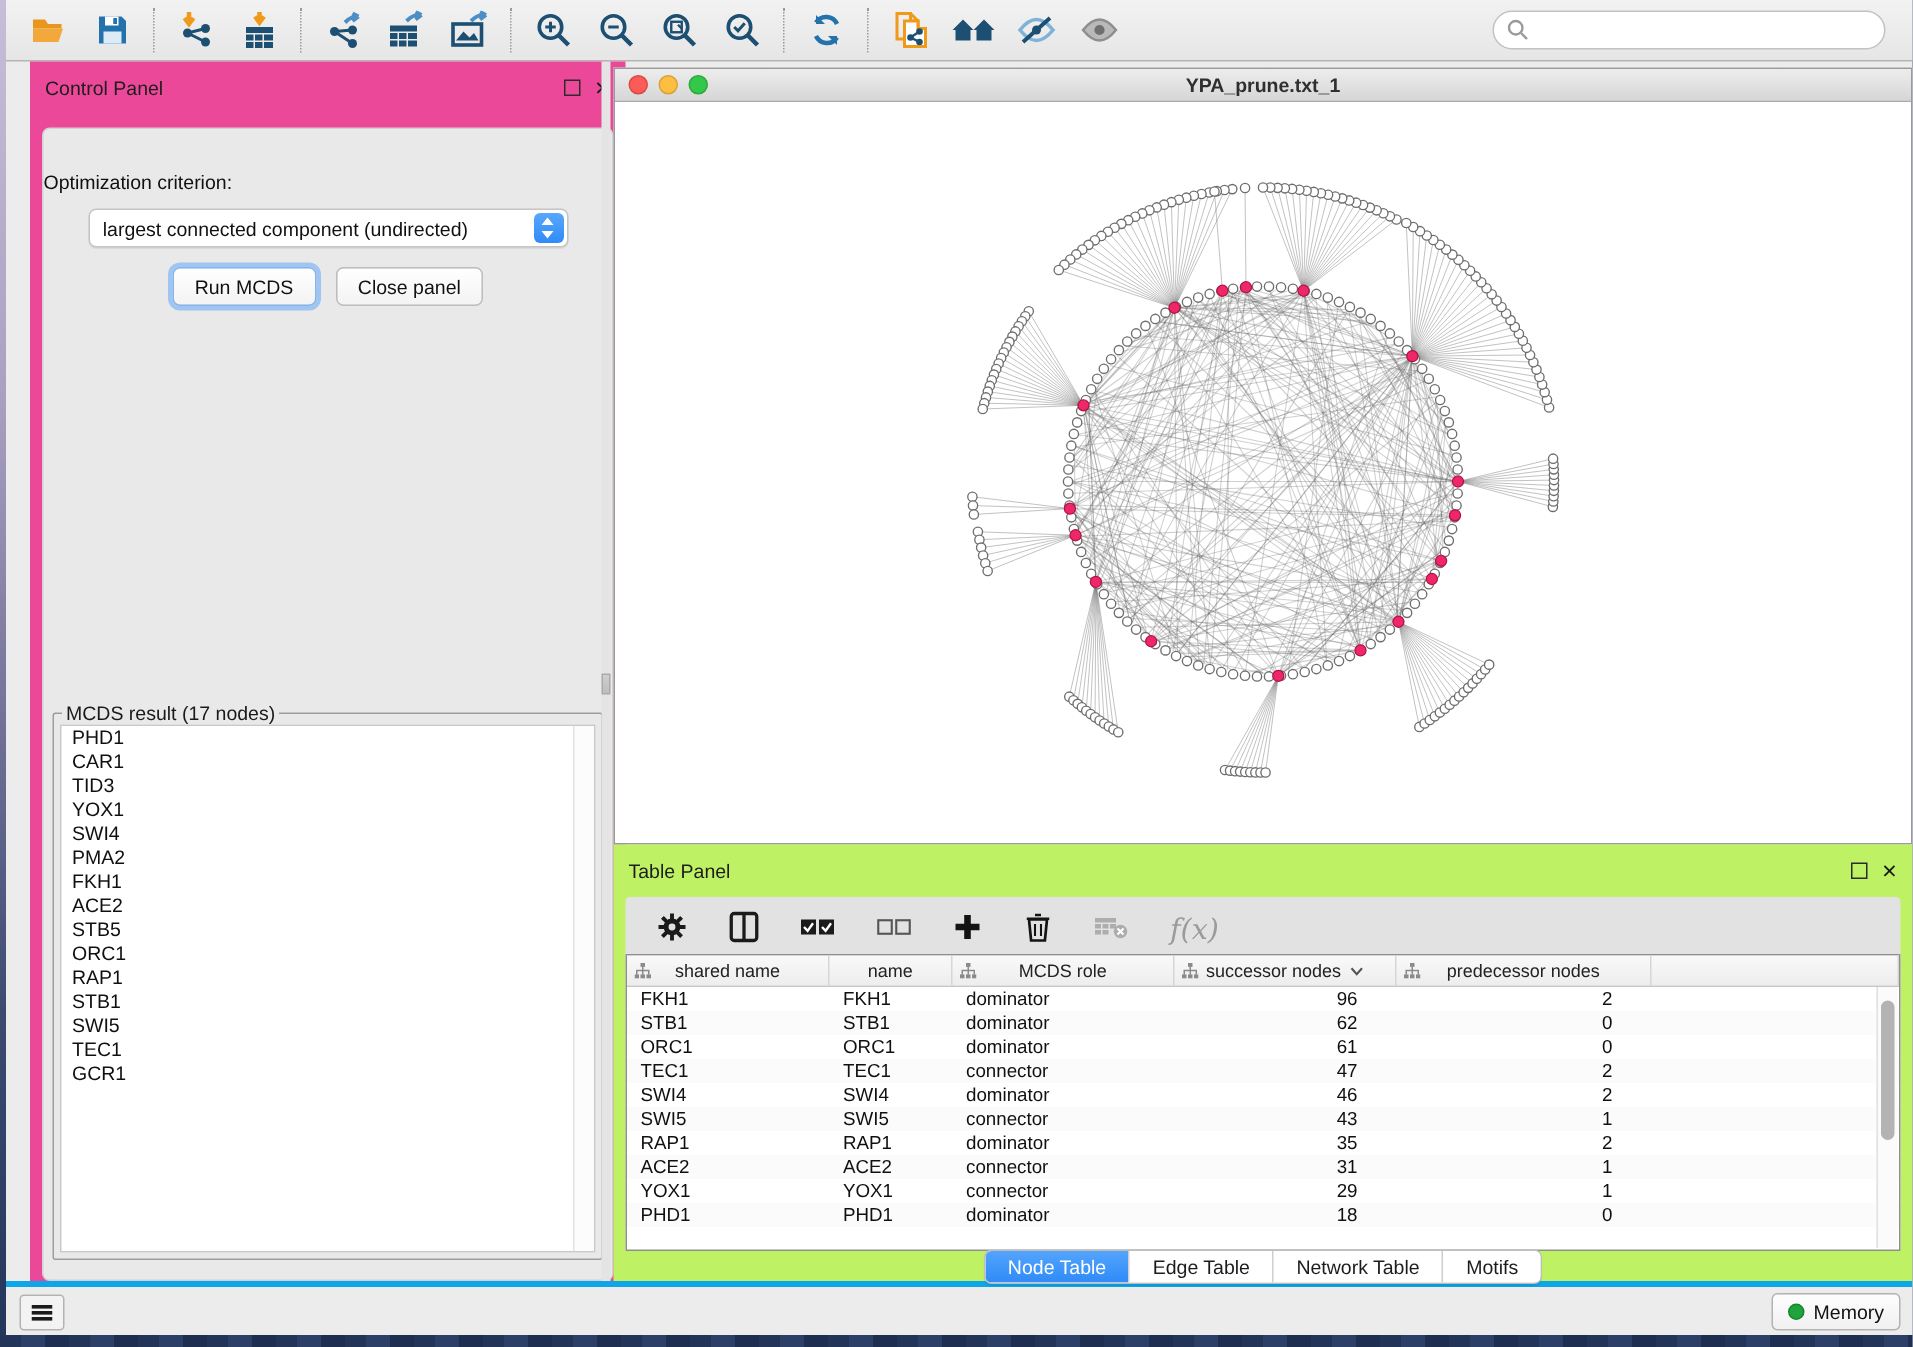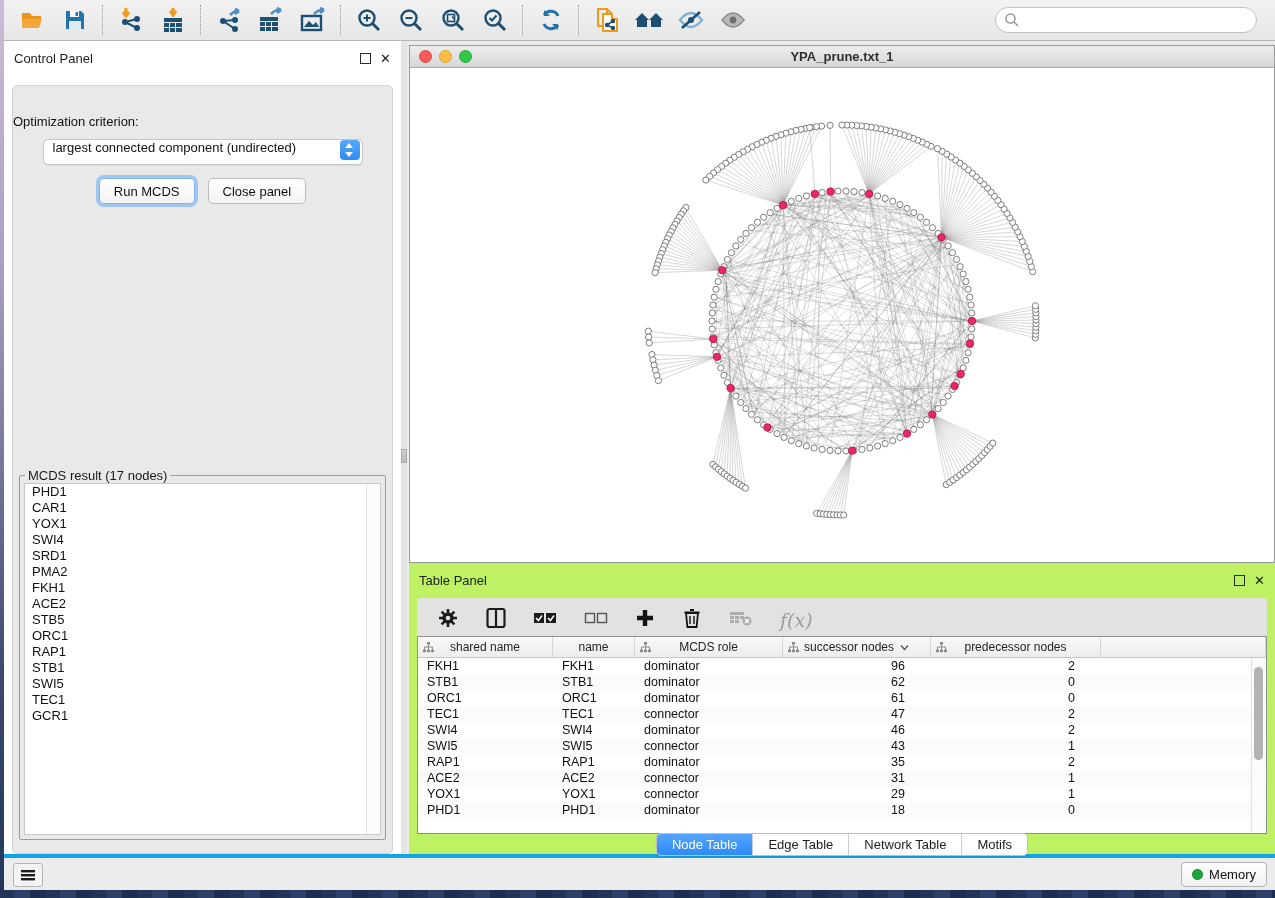--- a/index.html
+++ b/index.html
@@ -19,37 +19,37 @@
   .tsep{width:1px;height:30px;border-left:1px dotted #9a9a9a;margin:0 6px;}
   .searchwrap{margin-left:auto;margin-right:18px;position:relative;}
   .search{width:262px;height:26px;border:1px solid #c2c2c2;border-radius:13px;background:#fff;
      outline:none;padding:0 10px 0 30px;font-size:13px;color:#333;box-sizing:border-box;}
   .search-mag{position:absolute;left:9px;top:5px;}
 
   
   .content{position:absolute;left:0;top:41px;right:0;bottom:32px;}
 
   
-  .cpanel{position:absolute;left:0;top:0;width:397px;bottom:0;background:#ffffff;}
+  .cpanel{position:absolute;left:16px;top:0;width:397px;bottom:0;background:#ec4899;}
   .panel-header{height:26px;display:flex;align-items:center;padding:4px 10px 0 10px;font-size:13px;color:#1d1d1d;}
   .panel-hicons{margin-left:auto;display:flex;align-items:center;gap:9px;}
   .float-btn{width:9px;height:9px;border:1.6px solid #2b2b2b;display:inline-block;}
   .close-btn{font-size:13px;font-weight:700;color:#1b1b1b;line-height:9px;}
   .seg-row{position:absolute;left:0;right:0;display:flex;justify-content:center;z-index:3;}
   .cp-tabs{top:30px;}
   .segctl{display:flex;border:1px solid #bfbfbf;border-radius:5px;overflow:hidden;background:#fff;
      box-shadow:0 1px 1px rgba(0,0,0,.08);}
   .seg{padding:3px 15px;font-size:13px;color:#1c1c1c;background:#fff;border-left:1px solid #cecece;cursor:default;}
   .seg:first-child{border-left:none;}
   .seg-sel{background:linear-gradient(#54a4fd,#2f8bf7);color:#fff;}
   .cp-inner{position:absolute;left:8px;right:8px;top:44px;bottom:4px;background:#e9e9e9;
      border:1px solid #d2d2d2;border-radius:5px;}
   .opt-label{margin-top:28px;text-align:left;font-size:13px;color:#111;}
   .combo{width:318px;height:24px;margin:10px auto 0 auto;background:#fff;border:1px solid #c4c4c4;
-     border-radius:5px;display:flex;align-items:flex-start;position:relative;box-shadow:0 1px 0 rgba(0,0,0,.06);}
+     border-radius:5px;display:flex;align-items:center;position:relative;box-shadow:0 1px 0 rgba(0,0,0,.06);}
   .combo-text{flex:1;font-size:13px;color:#111;padding-left:9px;white-space:nowrap;}
   .combo-step{width:20px;height:20px;margin-right:2px;border-radius:4px;
      background:linear-gradient(#58a7fd,#2f8bf7);position:relative;}
   .combo-step:before,.combo-step:after{content:"";position:absolute;left:5.5px;border-left:4.5px solid transparent;border-right:4.5px solid transparent;}
   .combo-step:before{top:3px;border-bottom:5px solid #fff;}
   .combo-step:after{bottom:3px;border-top:5px solid #fff;}
   .btn-row{margin-top:13px;display:flex;justify-content:center;gap:13px;}
   .mbtn{height:24px;padding:0 14px;font-size:13px;color:#111;background:linear-gradient(#fff,#f3f3f3);
      border:1px solid #bdbdbd;border-radius:5px;display:flex;align-items:center;}
   .mbtn-focus{box-shadow:0 0 0 3px rgba(110,175,250,.6);border-color:#86b4ea;}
@@ -287,23 +287,23 @@
         </div>
         <div class="btn-row">
           <div class="mbtn mbtn-focus">Run MCDS</div>
           <div class="mbtn">Close panel</div>
         </div>
         <fieldset class="mcds-fieldset">
           <legend>MCDS result (17 nodes)</legend>
           <div class="listbox">
             <div class="list-item">PHD1</div>
               <div class="list-item">CAR1</div>
+              <div class="list-item">TID3</div>
               <div class="list-item">YOX1</div>
               <div class="list-item">SWI4</div>
-              <div class="list-item">SRD1</div>
               <div class="list-item">PMA2</div>
               <div class="list-item">FKH1</div>
               <div class="list-item">ACE2</div>
               <div class="list-item">STB5</div>
               <div class="list-item">ORC1</div>
               <div class="list-item">RAP1</div>
               <div class="list-item">STB1</div>
               <div class="list-item">SWI5</div>
               <div class="list-item">TEC1</div>
               <div class="list-item">GCR1</div>

